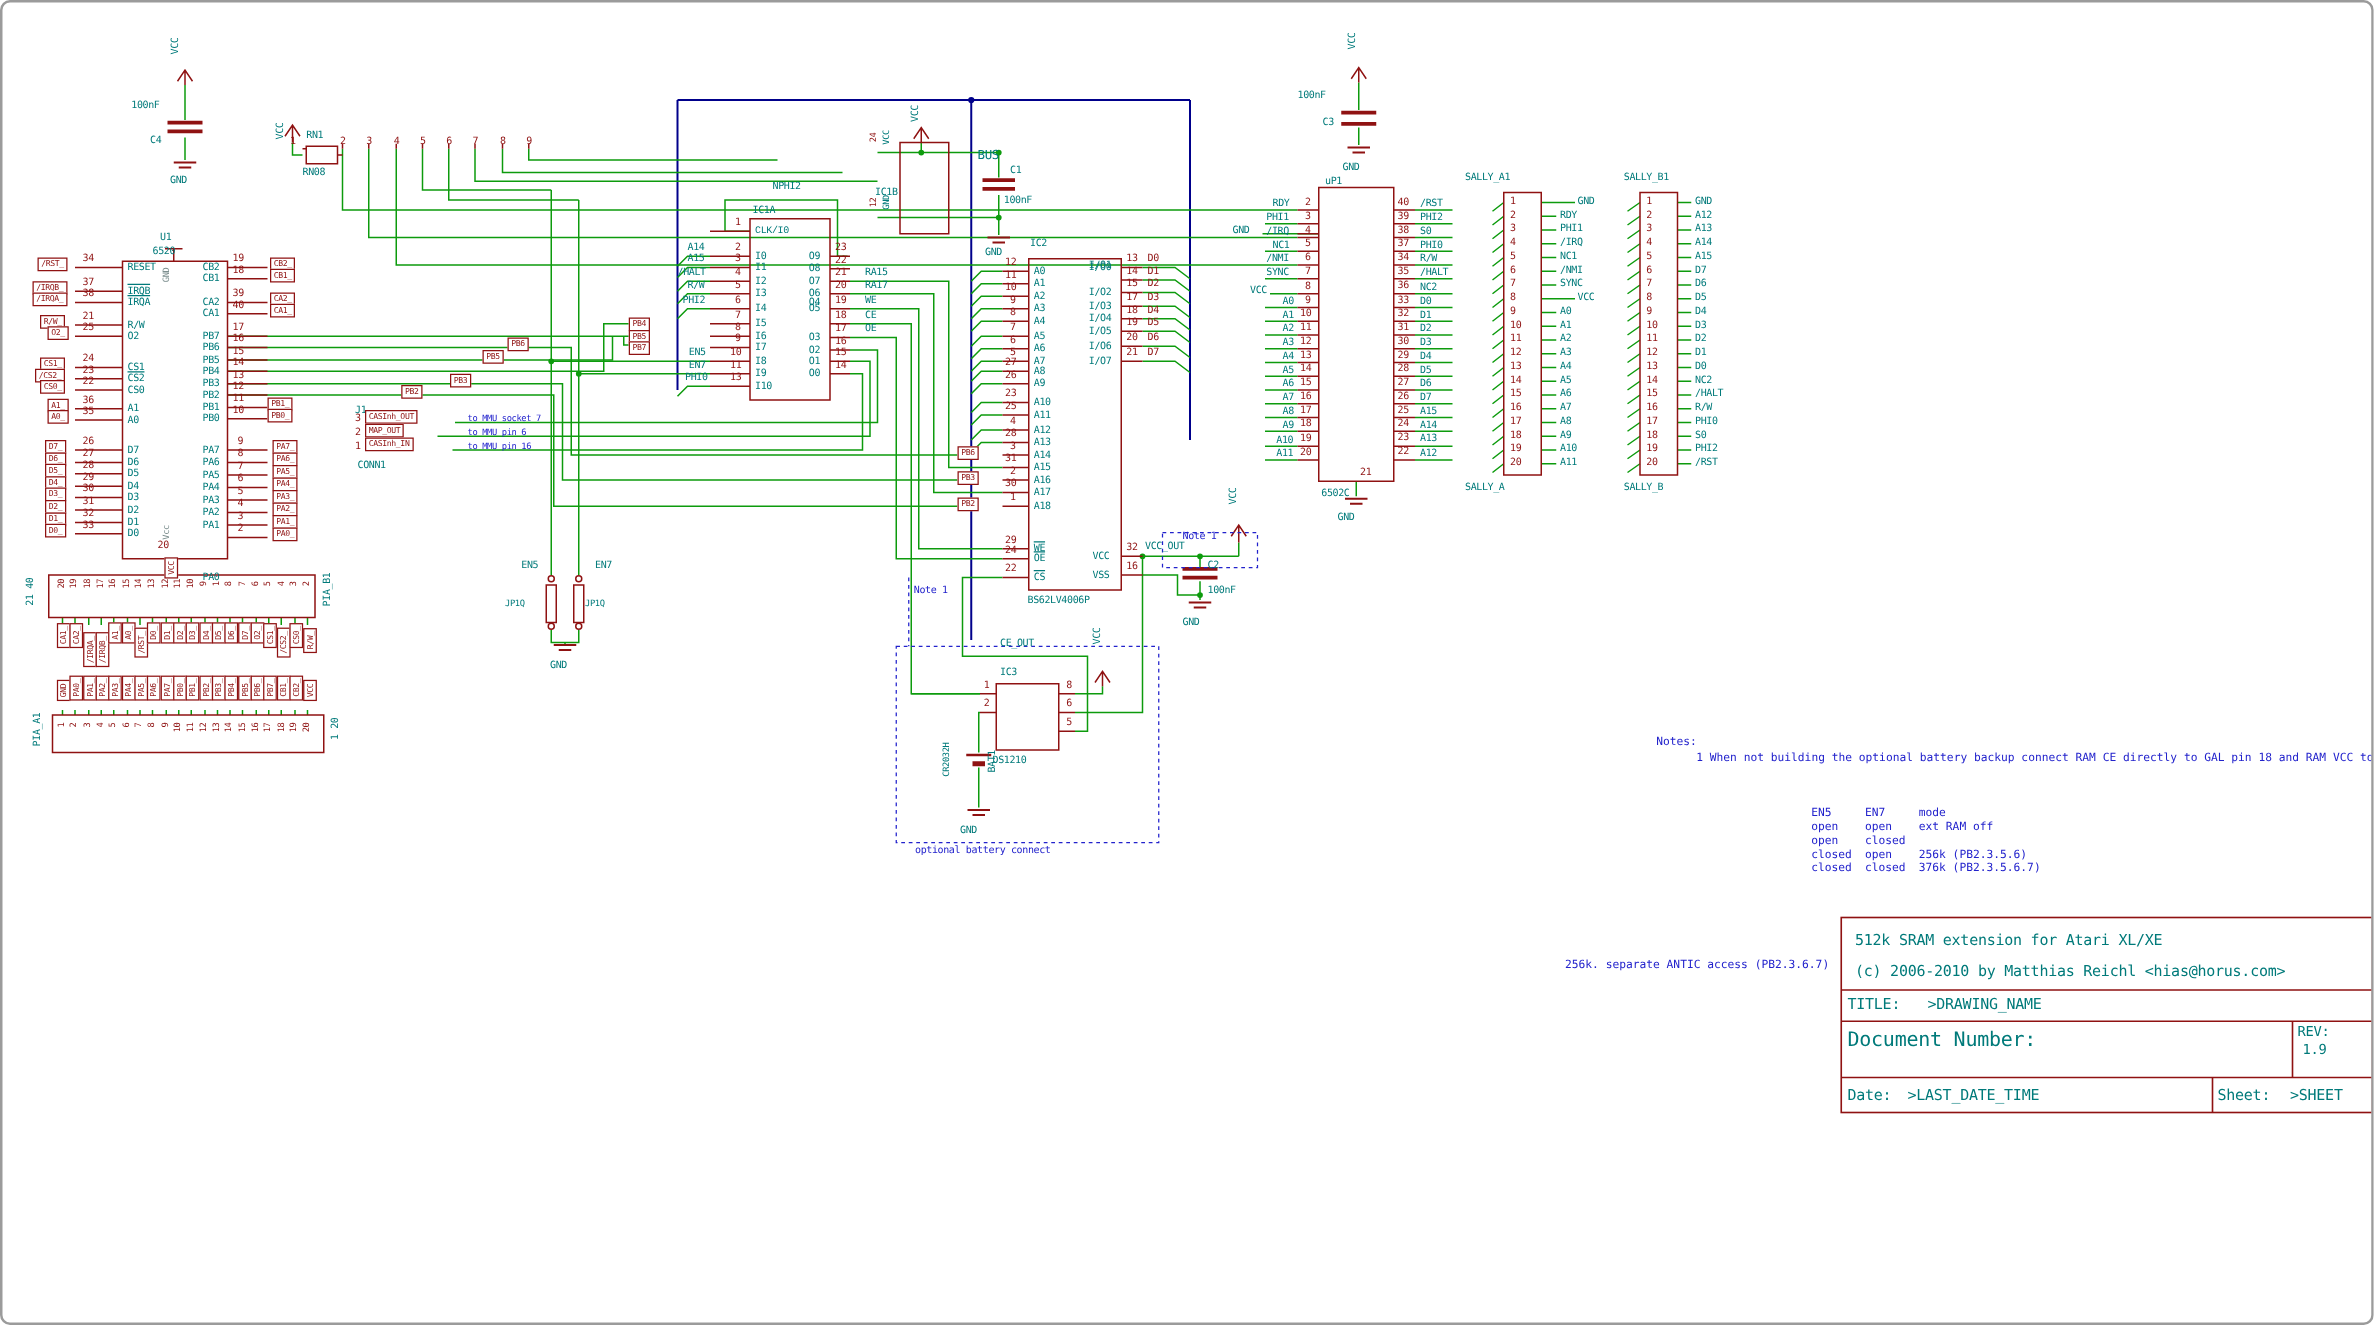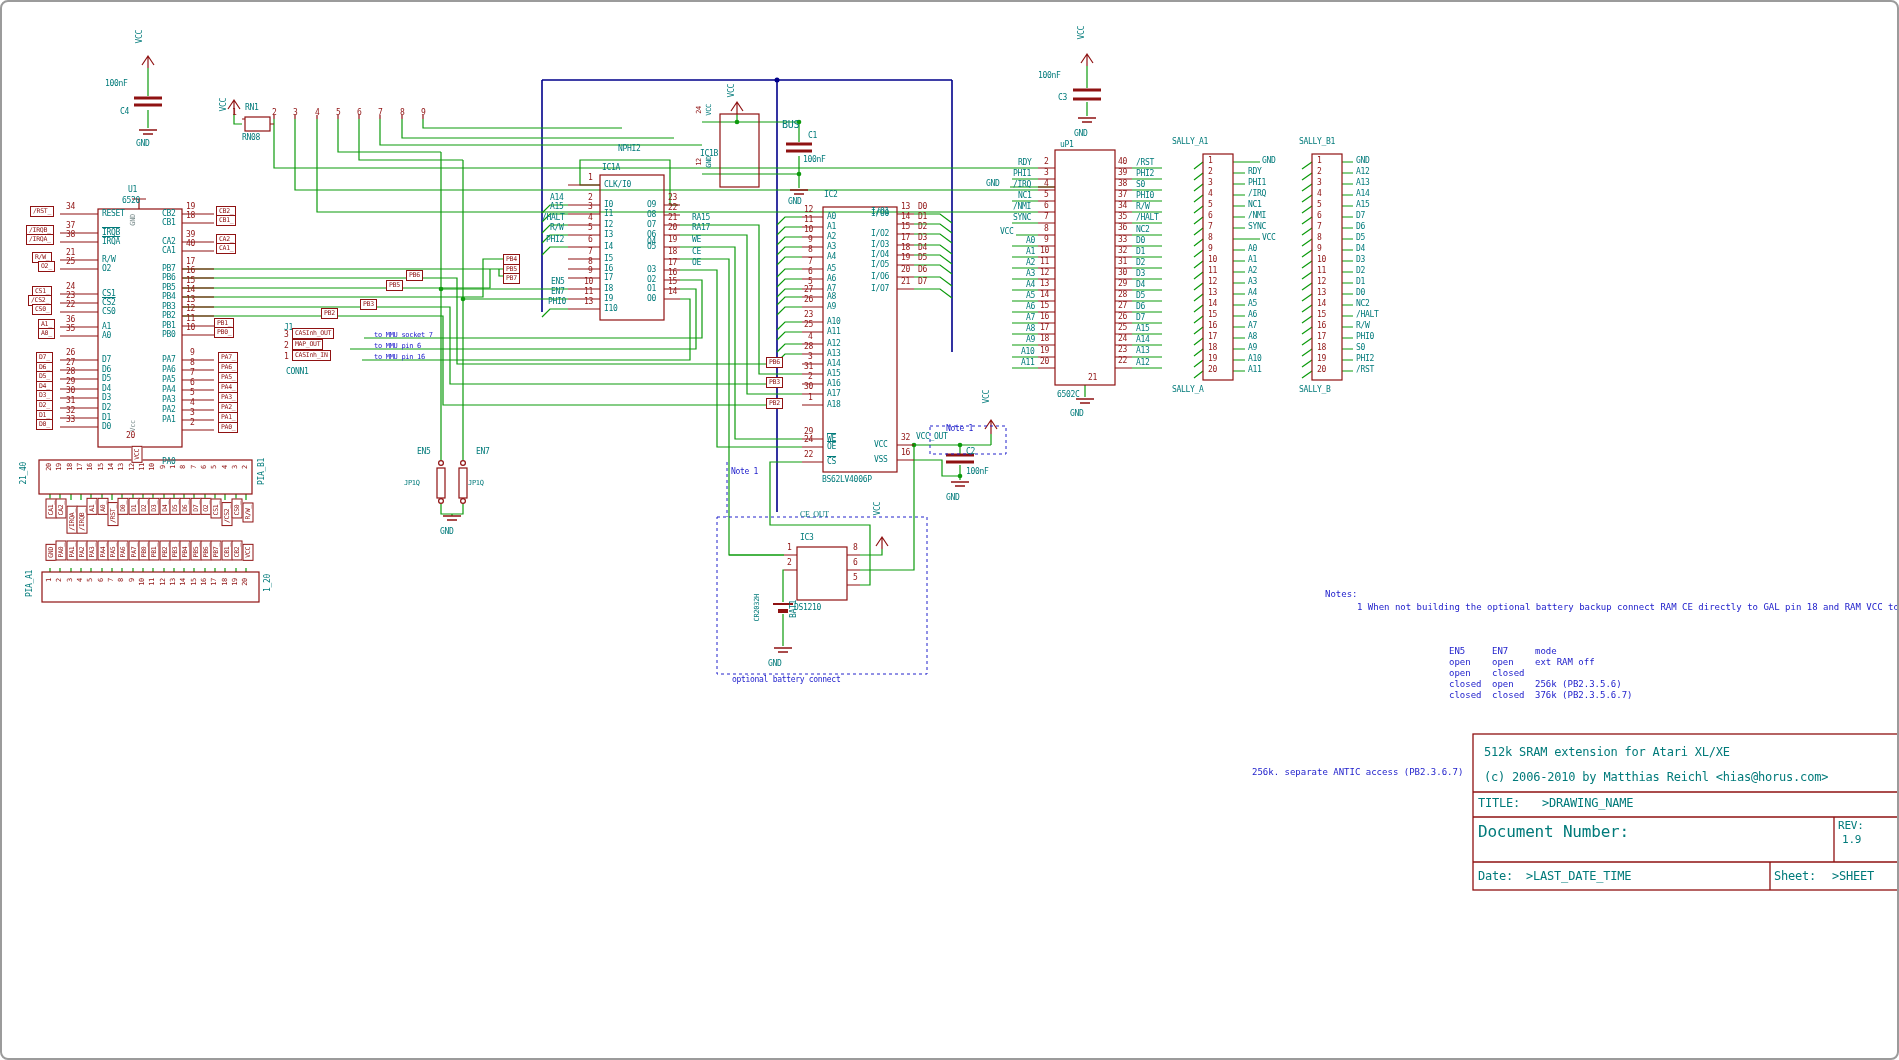--- a/index.html
+++ b/index.html
@@ -251,21 +251,21 @@
     <span class="tx" style="left: 372px; top: 352px; color: rgb(34, 34, 204); font-size: 7px;">to MMU pin 16</span>
     <span class="tx" style="left: 284px; top: 366px; color: rgb(0, 122, 122); font-size: 8px;">CONN1</span>
     <span class="tx" style="left: 415px; top: 446px; color: rgb(0, 122, 122); font-size: 8px;">EN5</span>
     <span class="tx" style="left: 474px; top: 446px; color: rgb(0, 122, 122); font-size: 8px;">EN7</span>
     <span class="tx" style="left: 402px; top: 478px; color: rgb(0, 122, 122); font-size: 7px;">JP1Q</span>
     <span class="tx" style="left: 466px; top: 478px; color: rgb(0, 122, 122); font-size: 7px;">JP1Q</span>
     <span class="tx" style="left: 438px; top: 526px; color: rgb(0, 122, 122); font-size: 8px;">GND</span>
     <span class="tx" style="left: 616px; top: 143px; color: rgb(0, 122, 122); font-size: 8px;">NPHI2</span>
     <span class="tx" style="left: 600px; top: 162px; color: rgb(0, 122, 122); font-size: 8px;">IC1A</span>
     <span class="tx" style="left: 586px; top: 172px; color: rgb(143, 18, 18); font-size: 8px;">1</span>
-    <span class="tx" style="left: 602px; top: 179px; color: rgb(0, 122, 122); font-size: 8px;">CLK/I0</span>
+    <span class="tx" style="left: 602px; top: 179px; color: rgb(0, 122, 122); font-size: 8px; font-family: Liberation Mono, monospace;">CLK/I0</span>
     <span class="tx" style="left: 586px; top: 192px; color: rgb(143, 18, 18); font-size: 8px;">2</span>
     <span class="tx" style="left: 586px; top: 201px; color: rgb(143, 18, 18); font-size: 8px;">3</span>
     <span class="tx" style="left: 586px; top: 212px; color: rgb(143, 18, 18); font-size: 8px;">4</span>
     <span class="tx" style="left: 586px; top: 222px; color: rgb(143, 18, 18); font-size: 8px;">5</span>
     <span class="tx" style="left: 586px; top: 234px; color: rgb(143, 18, 18); font-size: 8px;">6</span>
     <span class="tx" style="left: 586px; top: 246px; color: rgb(143, 18, 18); font-size: 8px;">7</span>
     <span class="tx" style="left: 586px; top: 256px; color: rgb(143, 18, 18); font-size: 8px;">8</span>
     <span class="tx" style="left: 586px; top: 265px; color: rgb(143, 18, 18); font-size: 8px;">9</span>
     <span class="tx" style="left: 582px; top: 276px; color: rgb(143, 18, 18); font-size: 8px;">10</span>
     <span class="tx" style="left: 582px; top: 286px; color: rgb(143, 18, 18); font-size: 8px;">11</span>
@@ -392,21 +392,21 @@
     <span class="tx" style="left: 899px; top: 447px; color: rgb(143, 18, 18); font-size: 8px;">16</span>
     <span class="tx" style="left: 916px; top: 201px; color: rgb(143, 18, 18); font-size: 8px;">D0</span>
     <span class="tx" style="left: 916px; top: 211px; color: rgb(143, 18, 18); font-size: 8px;">D1</span>
     <span class="tx" style="left: 916px; top: 221px; color: rgb(143, 18, 18); font-size: 8px;">D2</span>
     <span class="tx" style="left: 916px; top: 232px; color: rgb(143, 18, 18); font-size: 8px;">D3</span>
     <span class="tx" style="left: 916px; top: 242px; color: rgb(143, 18, 18); font-size: 8px;">D4</span>
     <span class="tx" style="left: 916px; top: 252px; color: rgb(143, 18, 18); font-size: 8px;">D5</span>
     <span class="tx" style="left: 916px; top: 264px; color: rgb(143, 18, 18); font-size: 8px;">D6</span>
     <span class="tx" style="left: 916px; top: 276px; color: rgb(143, 18, 18); font-size: 8px;">D7</span>
     <span class="tx" style="left: 914px; top: 431px; color: rgb(0, 122, 122); font-size: 8px;">VCC_OUT</span>
-    <span class="tx" style="left: 798px; top: 509px; color: rgb(0, 122, 122); font-size: 8px; font-family: Liberation Serif, serif;">CE_OUT</span>
+    <span class="tx" style="left: 798px; top: 509px; color: rgb(0, 122, 122); font-size: 8px;">CE_OUT</span>
     <span class="tx" style="left: 964px; top: 446px; color: rgb(0, 122, 122); font-size: 8px;">C2</span>
     <span class="tx" style="left: 964px; top: 466px; color: rgb(0, 122, 122); font-size: 8px;">100nF</span>
     <span class="tx v" style="left: 981px; top: 388px; color: rgb(0, 122, 122); font-size: 8px;">VCC</span>
     <span class="tx" style="left: 944px; top: 492px; color: rgb(0, 122, 122); font-size: 8px;">GND</span>
     <span class="tx" style="left: 729px; top: 466px; color: rgb(34, 34, 204); font-size: 8px;">Note 1</span>
     <span class="tx" style="left: 944px; top: 423px; color: rgb(34, 34, 204); font-size: 8px;">Note 1</span>
     <span class="tx" style="left: 798px; top: 532px; color: rgb(0, 122, 122); font-size: 8px;">IC3</span>
     <span class="tx" style="left: 792px; top: 602px; color: rgb(0, 122, 122); font-size: 8px;">DS1210</span>
     <span class="tx" style="left: 785px; top: 542px; color: rgb(143, 18, 18); font-size: 8px;">1</span>
     <span class="tx" style="left: 785px; top: 557px; color: rgb(143, 18, 18); font-size: 8px;">2</span>

